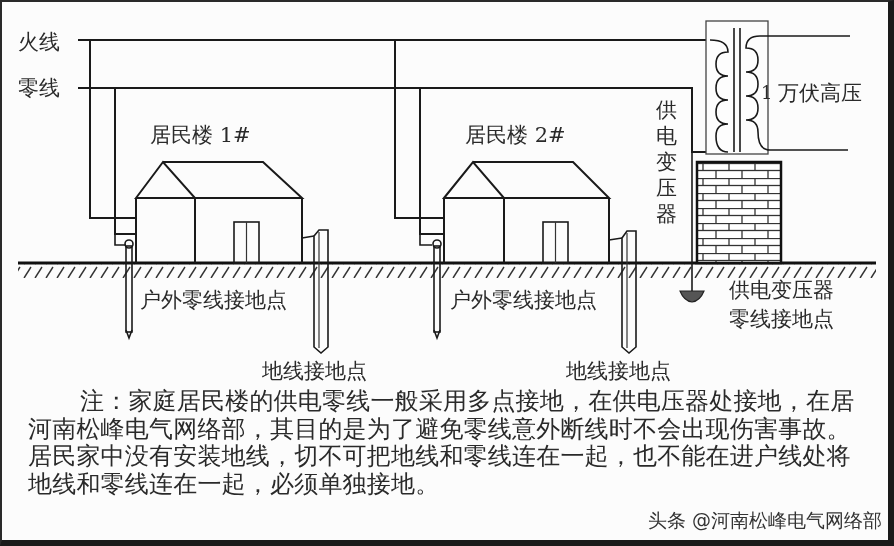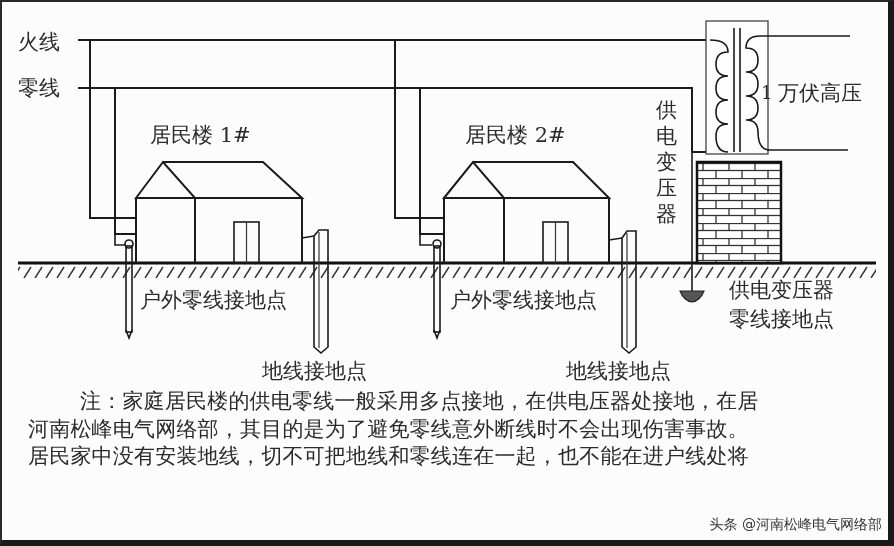--- a/index.html
+++ b/index.html
@@ -7,26 +7,26 @@
          font-family: "DejaVu Serif", "Liberation Serif", serif; }
   #frame { position: absolute; left: 0; top: 0; width: 894px; height: 546px;
            box-sizing: border-box; border-left: 2px solid #2a2a2a; border-top: 2px solid #2a2a2a;
            border-right: 6px solid #1a1a1a; border-bottom: 6px solid #1a1a1a; background: #fcfcfc; }
   svg { position: absolute; left: 0; top: 0; }
   .ln { stroke: #1a1a1a; fill: none; stroke-width: 2; }
   .lnt { stroke: #1a1a1a; fill: none; stroke-width: 1.6; }
   .thin { stroke: #333; fill: none; stroke-width: 1.2; }
   .lbl { font-family: "DejaVu Serif", "Liberation Serif", serif; fill: #2a2a2a; }
   .note { position: absolute; left: 28px; top: 388px; width: 860px;
-          font-family: "DejaVu Serif", "Liberation Serif", serif; font-size: 21px; line-height: 27.5px;
+          font-family: "DejaVu Serif", "Liberation Serif", serif; font-size: 24px; line-height: 27.5px;
           color: #2a2a2a; letter-spacing: 0.2px; }
   .note p { margin: 0; white-space: nowrap; }
   .note .l0 { text-indent: 52px; }
   .wm { position: absolute; right: 12px; bottom: 12px; font-family: "DejaVu Sans", "Liberation Sans", sans-serif;
-        font-size: 14px; color: #333; }
+        font-size: 19px; color: #333; }
 </style>
 </head>
 <body>
 
 <div id="frame"></div>
 
 <svg width="894" height="546" viewBox="0 0 894 546">
   <defs>
     <pattern id="hatch" width="11" height="14" patternUnits="userSpaceOnUse">
       <line x1="9" y1="1" x2="2" y2="12" stroke="#333" stroke-width="1.4"></line>
@@ -135,15 +135,16 @@
     <path d="M680,291 L704,291 Q700,301 692,302 Q684,301 680,291 Z" fill="#555" stroke="#222" stroke-width="1.2"></path>
   </g>
   <text class="lbl" x="729" y="297" font-size="21">供电变压器</text>
   <text class="lbl" x="729" y="326" font-size="21">零线接地点</text>
 </svg>
 
 <div class="note">
   <p class="l0">注：家庭居民楼的供电零线一般采用多点接地，在供电压器处接地，在居</p>
   <p>河南松峰电气网络部，其目的是为了避免零线意外断线时不会出现伤害事故。</p>
   <p>居民家中没有安装地线，切不可把地线和零线连在一起，也不能在进户线处将</p>
+  <p>地线和零线连在一起，必须单独接地。</p>
 </div>
 
 <div class="wm">头条 @河南松峰电气网络部</div>
 
 </body></html>

